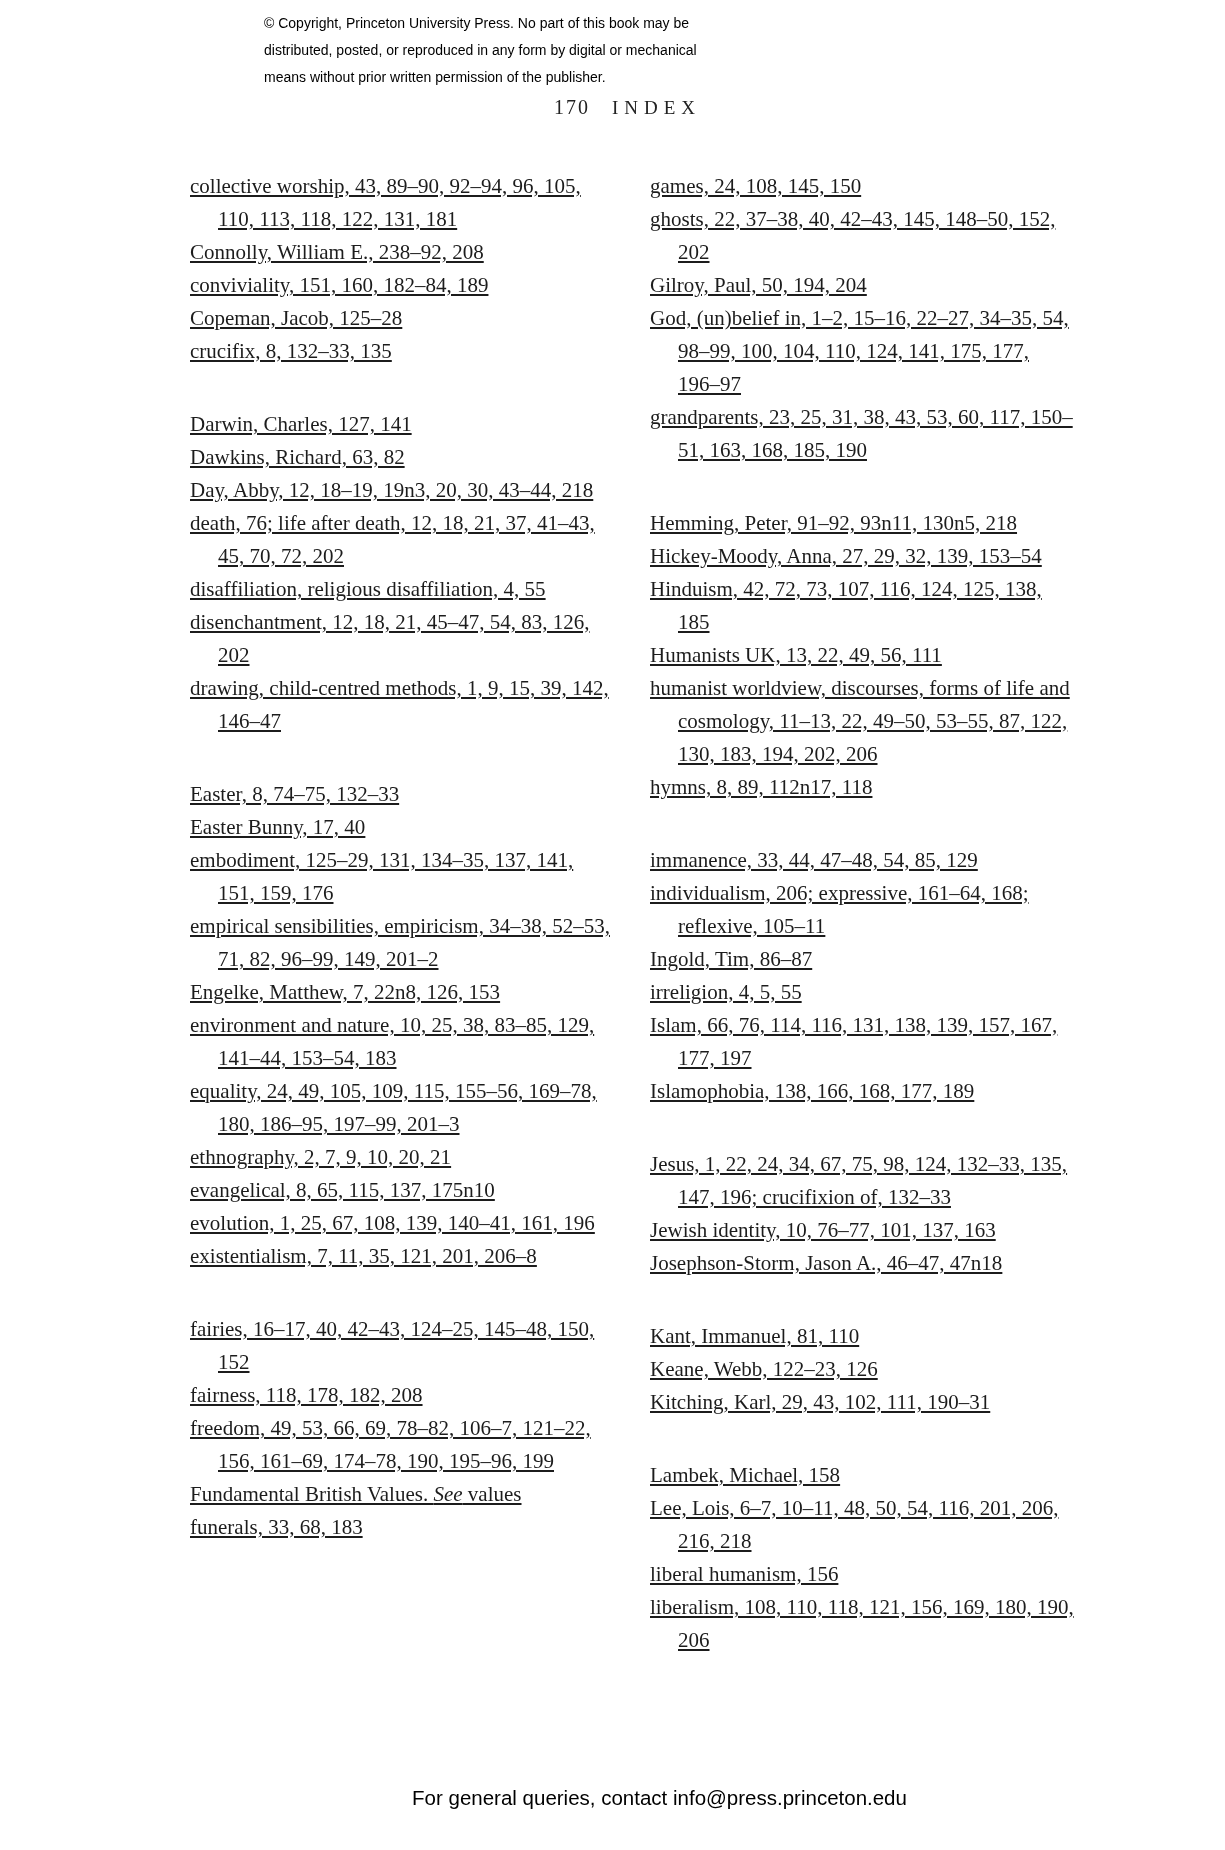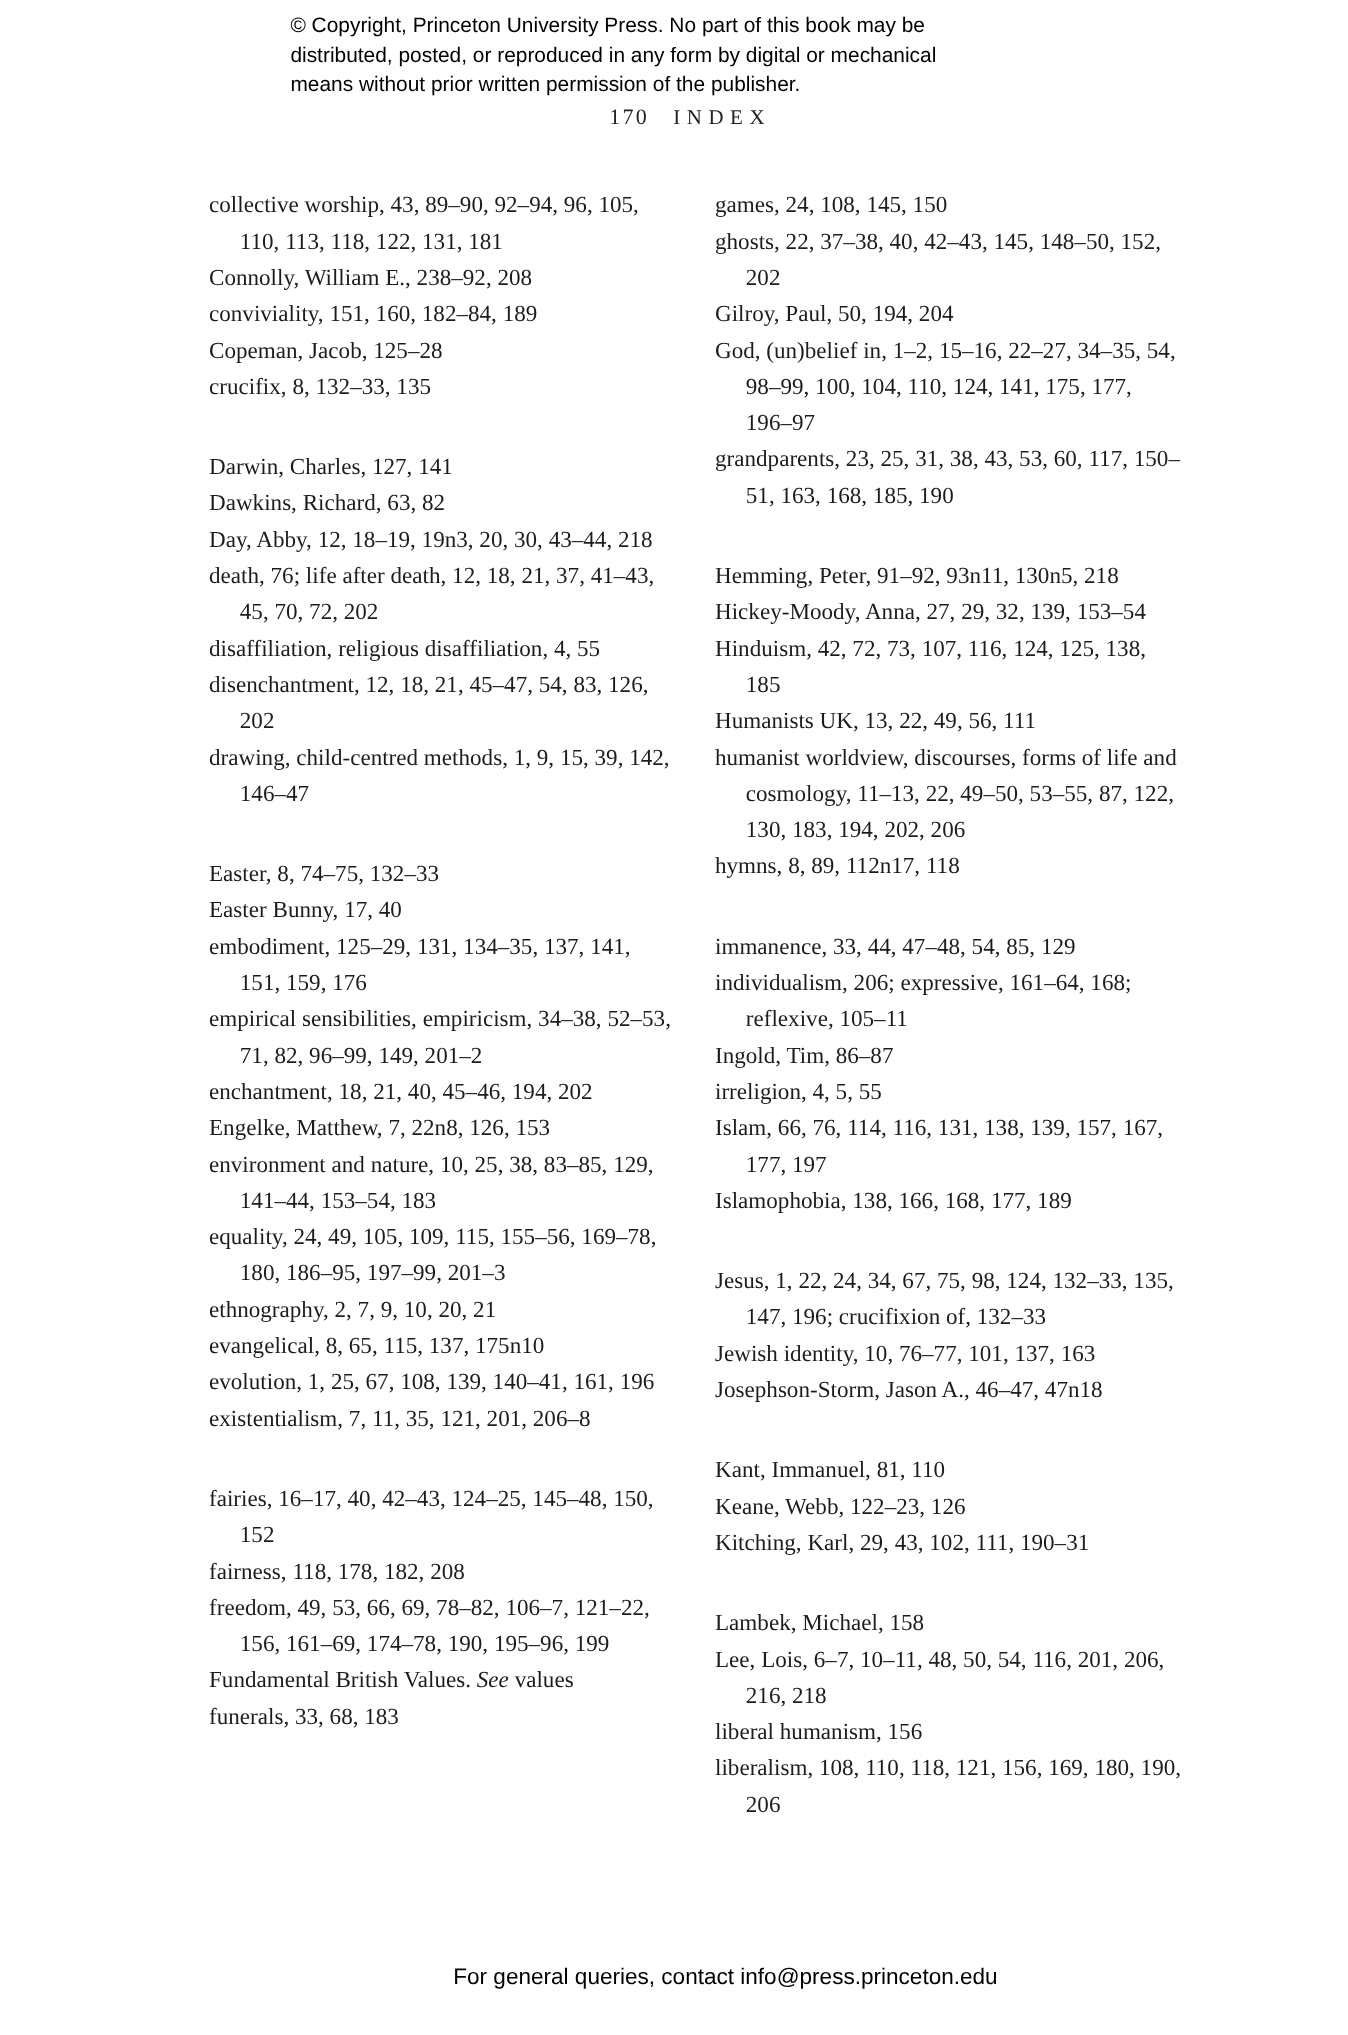--- a/index.html
+++ b/index.html
@@ -9,21 +9,21 @@
     position: relative;
     font-family: "Liberation Serif", serif;
     color: #1c1c1c;
     overflow: hidden;
   }
   .copyright {
     position: absolute;
     left: 264px; top: 10px;
     width: 720px;
     font-family: "Liberation Sans", sans-serif;
-    font-size: 19px;
+    font-size: 14px;
     line-height: 27px;
     color: #000000;
     white-space: pre-line;
   }
   .running-head {
     position: absolute;
     top: 96px; left: 30px; width: 1195px;
     text-align: center;
     font-size: 20px;
     color: #222222;
@@ -33,20 +33,21 @@
     margin-left: 22px;
     font-size: 19px;
     letter-spacing: 6px;
   }
   .col {
     position: absolute;
     top: 170px;
     font-size: 21px;
     line-height: 33px;
     color: #1c1c1c;
+    text-decoration: underline;
   }
   .col-left  { left: 190px; width: 420px; }
   .col-right { left: 650px; width: 425px; }
   .group:not(:first-child) { margin-top: 40px; }
   .entry {
     padding-left: 28px;
     text-indent: -28px;
   }
   .entry em { font-style: italic; }
   .footer {
@@ -85,21 +86,20 @@
       <div class="entry">death, 76; life after death, 12, 18, 21, 37, 41–43, 45, 70, 72, 202</div>
       <div class="entry">disaffiliation, religious disaffiliation, 4, 55</div>
       <div class="entry">disenchantment, 12, 18, 21, 45–47, 54, 83, 126, 202</div>
       <div class="entry">drawing, child-centred methods, 1, 9, 15, 39, 142, 146–47</div>
     </div>
     <div class="group">
       <div class="entry">Easter, 8, 74–75, 132–33</div>
       <div class="entry">Easter Bunny, 17, 40</div>
       <div class="entry">embodiment, 125–29, 131, 134–35, 137, 141, 151, 159, 176</div>
       <div class="entry">empirical sensibilities, empiricism, 34–38, 52–53, 71, 82, 96–99, 149, 201–2</div>
-      <div class="entry">enchantment, 18, 21, 40, 45–46, 194, 202</div>
       <div class="entry">Engelke, Matthew, 7, 22n8, 126, 153</div>
       <div class="entry">environment and nature, 10, 25, 38, 83–85, 129, 141–44, 153–54, 183</div>
       <div class="entry">equality, 24, 49, 105, 109, 115, 155–56, 169–78, 180, 186–95, 197–99, 201–3</div>
       <div class="entry">ethnography, 2, 7, 9, 10, 20, 21</div>
       <div class="entry">evangelical, 8, 65, 115, 137, 175n10</div>
       <div class="entry">evolution, 1, 25, 67, 108, 139, 140–41, 161, 196</div>
       <div class="entry">existentialism, 7, 11, 35, 121, 201, 206–8</div>
     </div>
     <div class="group">
       <div class="entry">fairies, 16–17, 40, 42–43, 124–25, 145–48, 150, 152</div>

